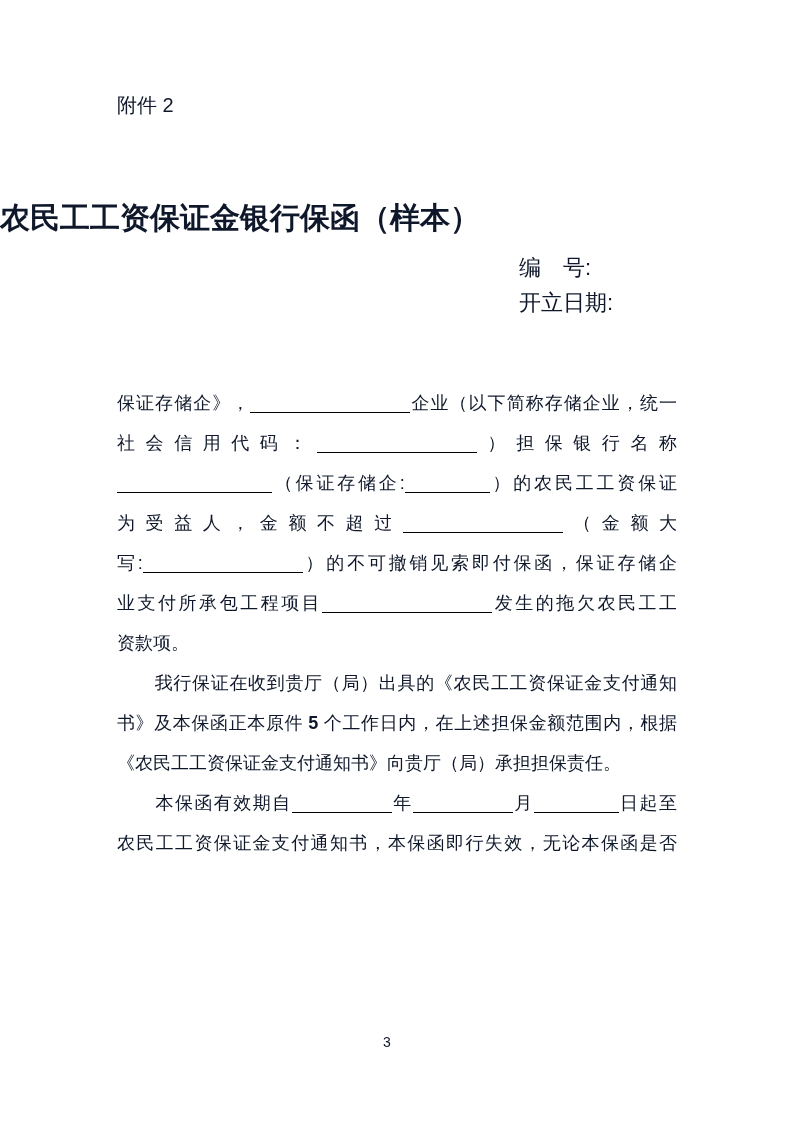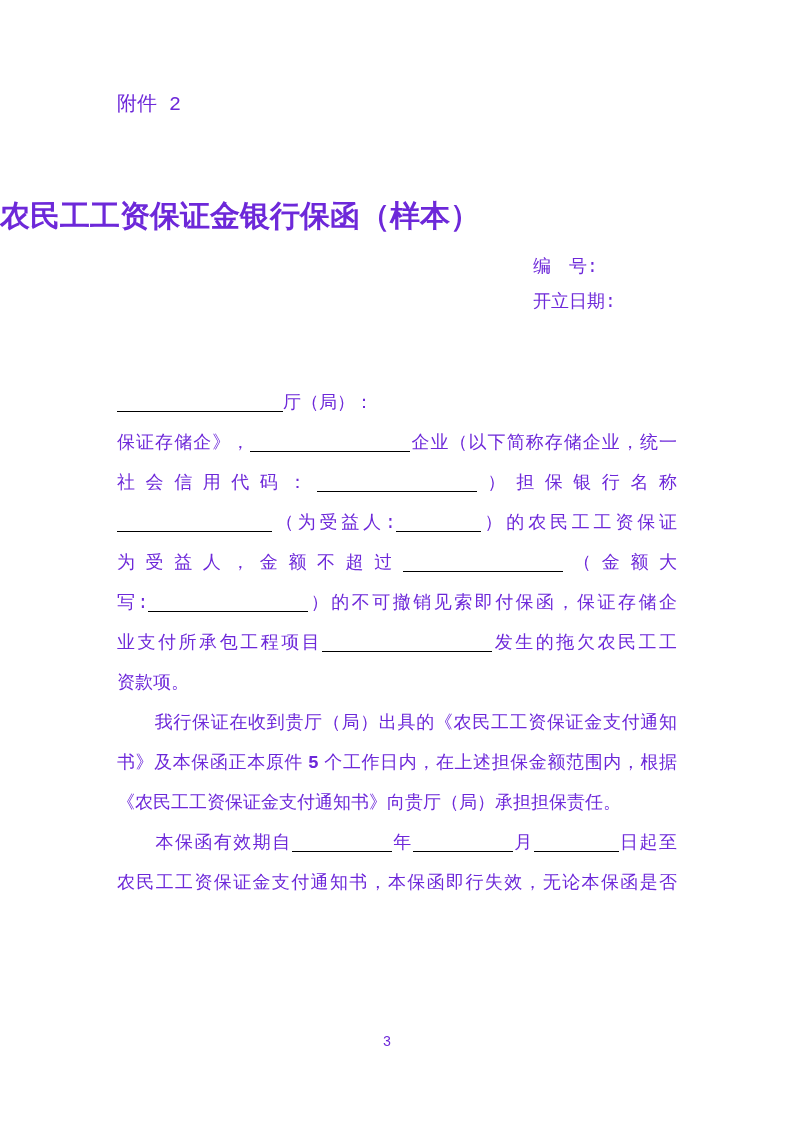--- a/index.html
+++ b/index.html
@@ -1,22 +1,22 @@
 <!DOCTYPE html>
 <html><head>
 <meta charset="utf-8">
 <style>
   html, body { margin:0; padding:0; background:#ffffff; }
   .page {
     position: relative;
     width: 774px;
     height: 1122px;
     background: #ffffff;
-    color: #6d28d9;
-    font-family: Liberation Mono, monospace;
+    color: #0f172a;
+    font-family: Liberation Sans, sans-serif;
     overflow: hidden;
   }
   .attachment {
     position: absolute;
     left: 117px;
     top: 92px;
     font-size: 20px;
     line-height: 26px;
   }
   .doc-title {
@@ -25,23 +25,23 @@
     top: 198px;
     width: 100%;
     text-align: left;
     font-size: 30px;
     font-weight: bold;
     line-height: 40px;
     letter-spacing: 0px;
   }
   .meta {
     position: absolute;
-    left: 533px;
+    left: 519px;
     top: 250px;
-    font-size: 18px;
+    font-size: 22px;
     line-height: 35px;
   }
   .meta .meta-line { height: 35px; }
   .body-text {
     position: absolute;
     left: 117px;
     top: 383px;
     width: 560px;
     font-size: 18px;
   }
@@ -88,28 +88,27 @@
 
   <div class="doc-title">农民工工资保证金银行保函（样本）</div>
 
   <div class="meta">
     <div class="meta-line">编　号:</div>
     <div class="meta-line">开立日期:</div>
   </div>
 
   <div class="body-text">
 
-    <div class="line"><span class="blank w166"></span><span>厅（局）：</span></div>
 
 
     <div class="line j"><span>保证存储企》，</span><span class="blank w160"></span><span>企业（以下简称存储企业，统一</span></div>
 
     <div class="line j"><span>社会信用代码：</span><span class="blank w160"></span><span>）担保银行名称</span></div>
 
-    <div class="line j"><span class="blank w155"></span><span>（为受益人:</span><span class="blank w85"></span><span>）的农民工工资保证</span></div>
+    <div class="line j"><span class="blank w155"></span><span>（保证存储企:</span><span class="blank w85"></span><span>）的农民工工资保证</span></div>
 
 
     <div class="line j"><span>为受益人，金额不超过</span><span class="blank w160"></span><span>（金额大</span></div>
 
     <div class="line j"><span>写:</span><span class="blank w160"></span><span>）的不可撤销见索即付保函，保证存储企</span></div>
 
     <div class="line j"><span>业支付所承包工程项目</span><span class="blank w170"></span><span>发生的拖欠农民工工</span></div>
 
     <div class="line"><span>资款项。</span></div>
 

